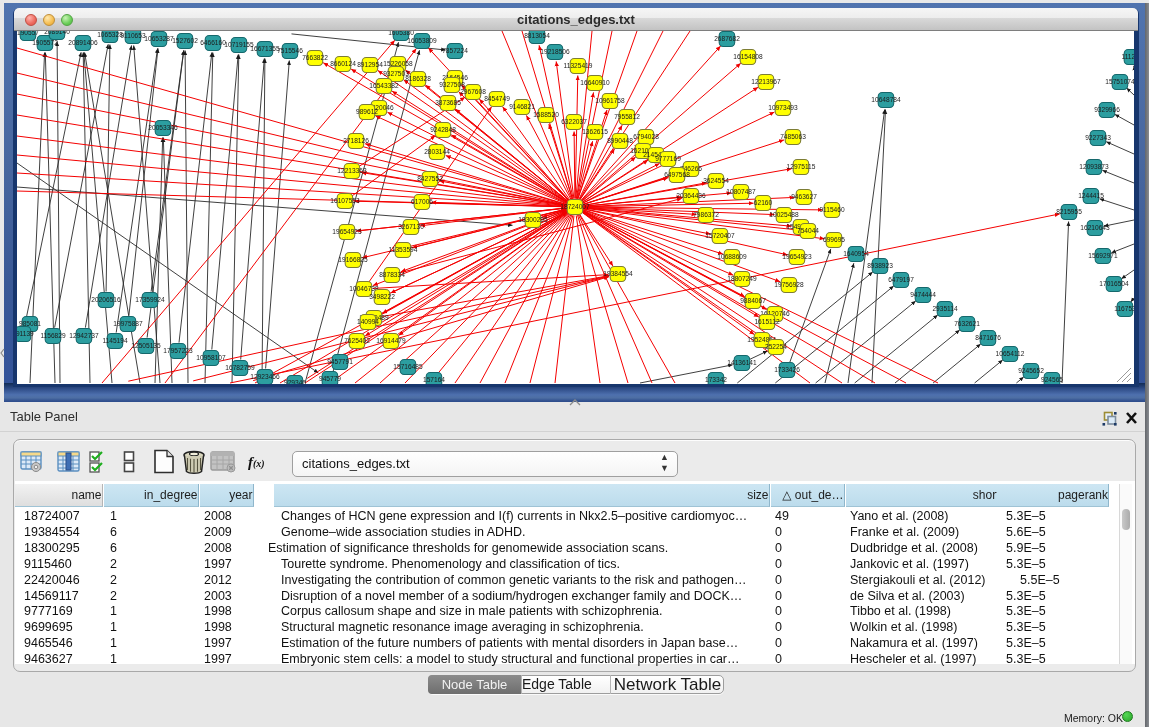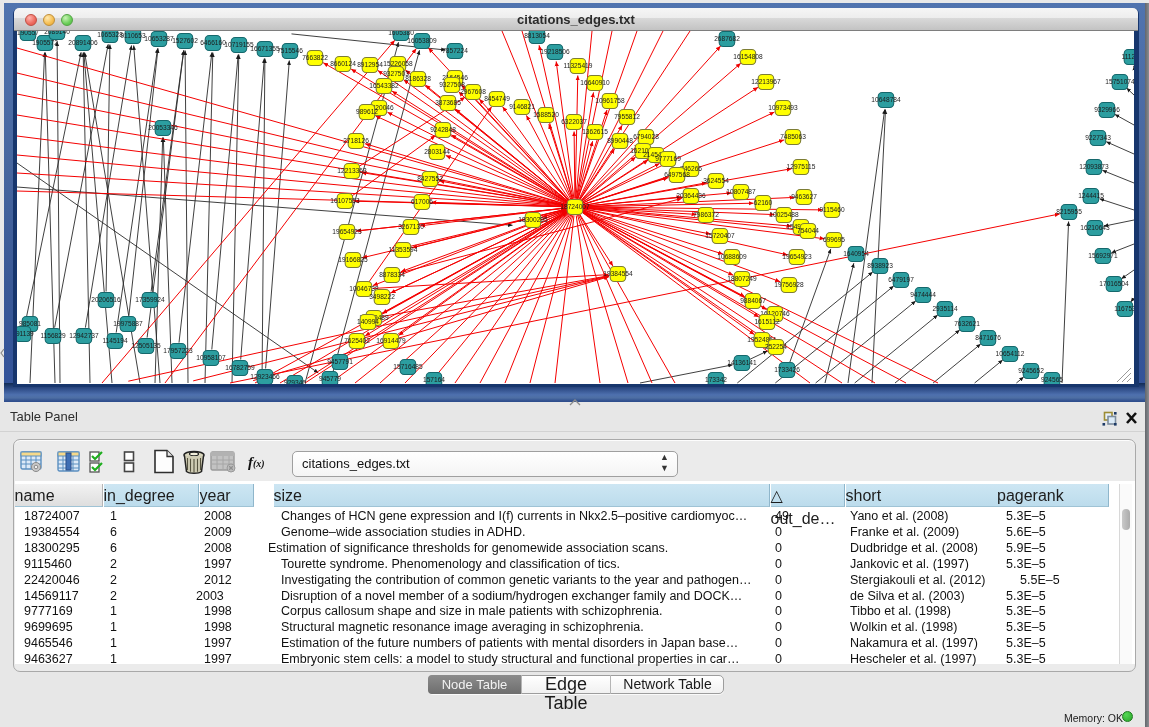--- a/index.html
+++ b/index.html
@@ -21,21 +21,21 @@
 #title{width:100%;text-align:center;font-size:13px;font-weight:bold;color:#2b2b2b;line-height:23px}
 #canvas{left:17px;top:31px;width:1117px;height:353px;background:#fff;overflow:hidden}
 
 #tpanel{left:0;top:402px;width:1149px;height:325px;background:#e7e7e7}
 #tpanel-title{left:10px;top:409px;font-size:13px;color:#2e2e2e}
 #tpanel-sep{left:0;top:431px;width:1149px;height:1px;background:#d2d2d2}
 #container{left:13px;top:439px;width:1123px;height:233px;background:#ebebeb;
  border:1px solid #a9a9a9;border-radius:7px;box-shadow:inset 0 1px 0 #fdfdfd}
 #tablewhite{left:14.5px;top:481px;width:1120px;height:183px;background:#fff}
 .hcell{position:absolute;top:484px;height:23px;border-right:1px solid #8fb6cb;border-bottom:1px solid #9fc3d5;
- font-size:16px;color:#1d1d1d;text-align:left;line-height:23px;
+ font-size:12px;color:#1d1d1d;text-align:right;line-height:23px;
  background:linear-gradient(180deg,#cde6f3 0%,#bcdcec 100%)}
 .trow{position:absolute;height:16px;font-size:12.5px;color:#111}
 .trow span{position:absolute;top:0;line-height:16px;white-space:nowrap}
 
 #sbtrack{left:1119px;top:484px;width:13px;height:180px;background:#fafafa;border-left:1px solid #d8d8d8}
 #sbthumb{left:1121.5px;top:509px;width:8px;height:21px;background:linear-gradient(90deg,#c9c9c9,#ababab);border-radius:4px}
 
 #tabs{left:428px;top:675px;width:296px;height:19px;border:1px solid #9d9d9d;border-radius:5px;
  background:linear-gradient(180deg,#ffffff,#f1f1f1);overflow:hidden;box-shadow:0 1px 0 rgba(255,255,255,.8)}
 #seg1{left:0;width:93px;background:linear-gradient(180deg,#8c8c8c,#6e6e6e);color:#f2f2f2 !important}
@@ -638,29 +638,29 @@
     <span style="left:204px">1997</span>
     <span style="left:281px;width:485px;overflow:hidden;white-space:nowrap">Tourette syndrome. Phenomenology and classification of tics.</span>
     <span style="left:775px">0</span>
     <span style="left:850px">Jankovic et al. (1997)</span>
     <span style="left:1006px">5.3E–5</span>
   </div>
 <div class="trow" style="top:571.5999999999999px">
     <span style="left:24px">22420046</span>
     <span style="left:110px">2</span>
     <span style="left:204px">2012</span>
-    <span style="left:281px;width:485px;overflow:hidden;white-space:nowrap">Investigating the contribution of common genetic variants to the year and pathogen…</span>
+    <span style="left:281px;width:485px;overflow:hidden;white-space:nowrap">Investigating the contribution of common genetic variants to the risk and pathogen…</span>
     <span style="left:775px">0</span>
     <span style="left:850px">Stergiakouli et al. (2012)</span>
     <span style="left:1020px">5.5E–5</span>
   </div>
 <div class="trow" style="top:587.4999999999999px">
     <span style="left:24px">14569117</span>
     <span style="left:110px">2</span>
-    <span style="left:196px">2003</span>
+    <span style="left:204px">2003</span>
     <span style="left:281px;width:485px;overflow:hidden;white-space:nowrap">Disruption of a novel member of a sodium/hydrogen exchanger family and DOCK…</span>
     <span style="left:775px">0</span>
     <span style="left:850px">de Silva et al. (2003)</span>
     <span style="left:1006px">5.3E–5</span>
   </div>
 <div class="trow" style="top:603.3999999999999px">
     <span style="left:24px">9777169</span>
     <span style="left:110px">1</span>
     <span style="left:204px">1998</span>
     <span style="left:281px;width:485px;overflow:hidden;white-space:nowrap">Corpus callosum shape and size in male patients with schizophrenia.</span>
@@ -693,21 +693,21 @@
     <span style="left:281px;width:485px;overflow:hidden;white-space:nowrap">Embryonic stem cells: a model to study structural and functional properties in car…</span>
     <span style="left:775px">0</span>
     <span style="left:850px">Hescheler et al. (1997)</span>
     <span style="left:1006px">5.3E–5</span>
   </div>
 <div class="abs" id="sbtrack"></div>
 <div class="abs" id="sbthumb"></div>
 <div class="abs" id="tabs"></div>
 <div class="abs" style="left:428px;top:675px;width:296px;height:19px">
   <div class="seg abs" id="seg1" style="left:0;width:93px;height:19px;border-radius:4px 0 0 4px;background:linear-gradient(180deg,#8c8c8c,#6e6e6e);color:#f2f2f2;font-size:13px;line-height:19px;text-align:center">Node Table</div>
-  <div class="seg abs" id="seg2" style="left:93px;width:89px;height:19px;border-left:1px solid #b5b5b5;font-size:18px;line-height:19px;text-align:center;color:#1a1a1a">Edge Table</div>
-  <div class="seg abs" id="seg3" style="left:182px;width:114px;height:19px;border-left:1px solid #b5b5b5;font-size:14px;line-height:19px;text-align:center;color:#1a1a1a">Network Table</div>
+  <div class="seg abs" id="seg2" style="left:93px;width:89px;height:19px;border-left:1px solid #b5b5b5;font-size:14px;line-height:19px;text-align:left;color:#1a1a1a">Edge Table</div>
+  <div class="seg abs" id="seg3" style="left:182px;width:114px;height:19px;border-left:1px solid #b5b5b5;font-size:17px;line-height:19px;text-align:center;color:#1a1a1a">Network Table</div>
 </div>
 <div class="abs" id="memory">Memory: OK</div>
 <div class="abs" id="memdot"></div>
 <svg class="abs" style="left:0;top:347px" width="5" height="12" viewBox="0 0 5 12">
     <path d="M4 2 L1 6 L4 10" fill="none" stroke="#8a8a8a" stroke-width="1.2"></path>
   </svg>
 <div class="abs" id="redge"></div>
 
 </body></html>

